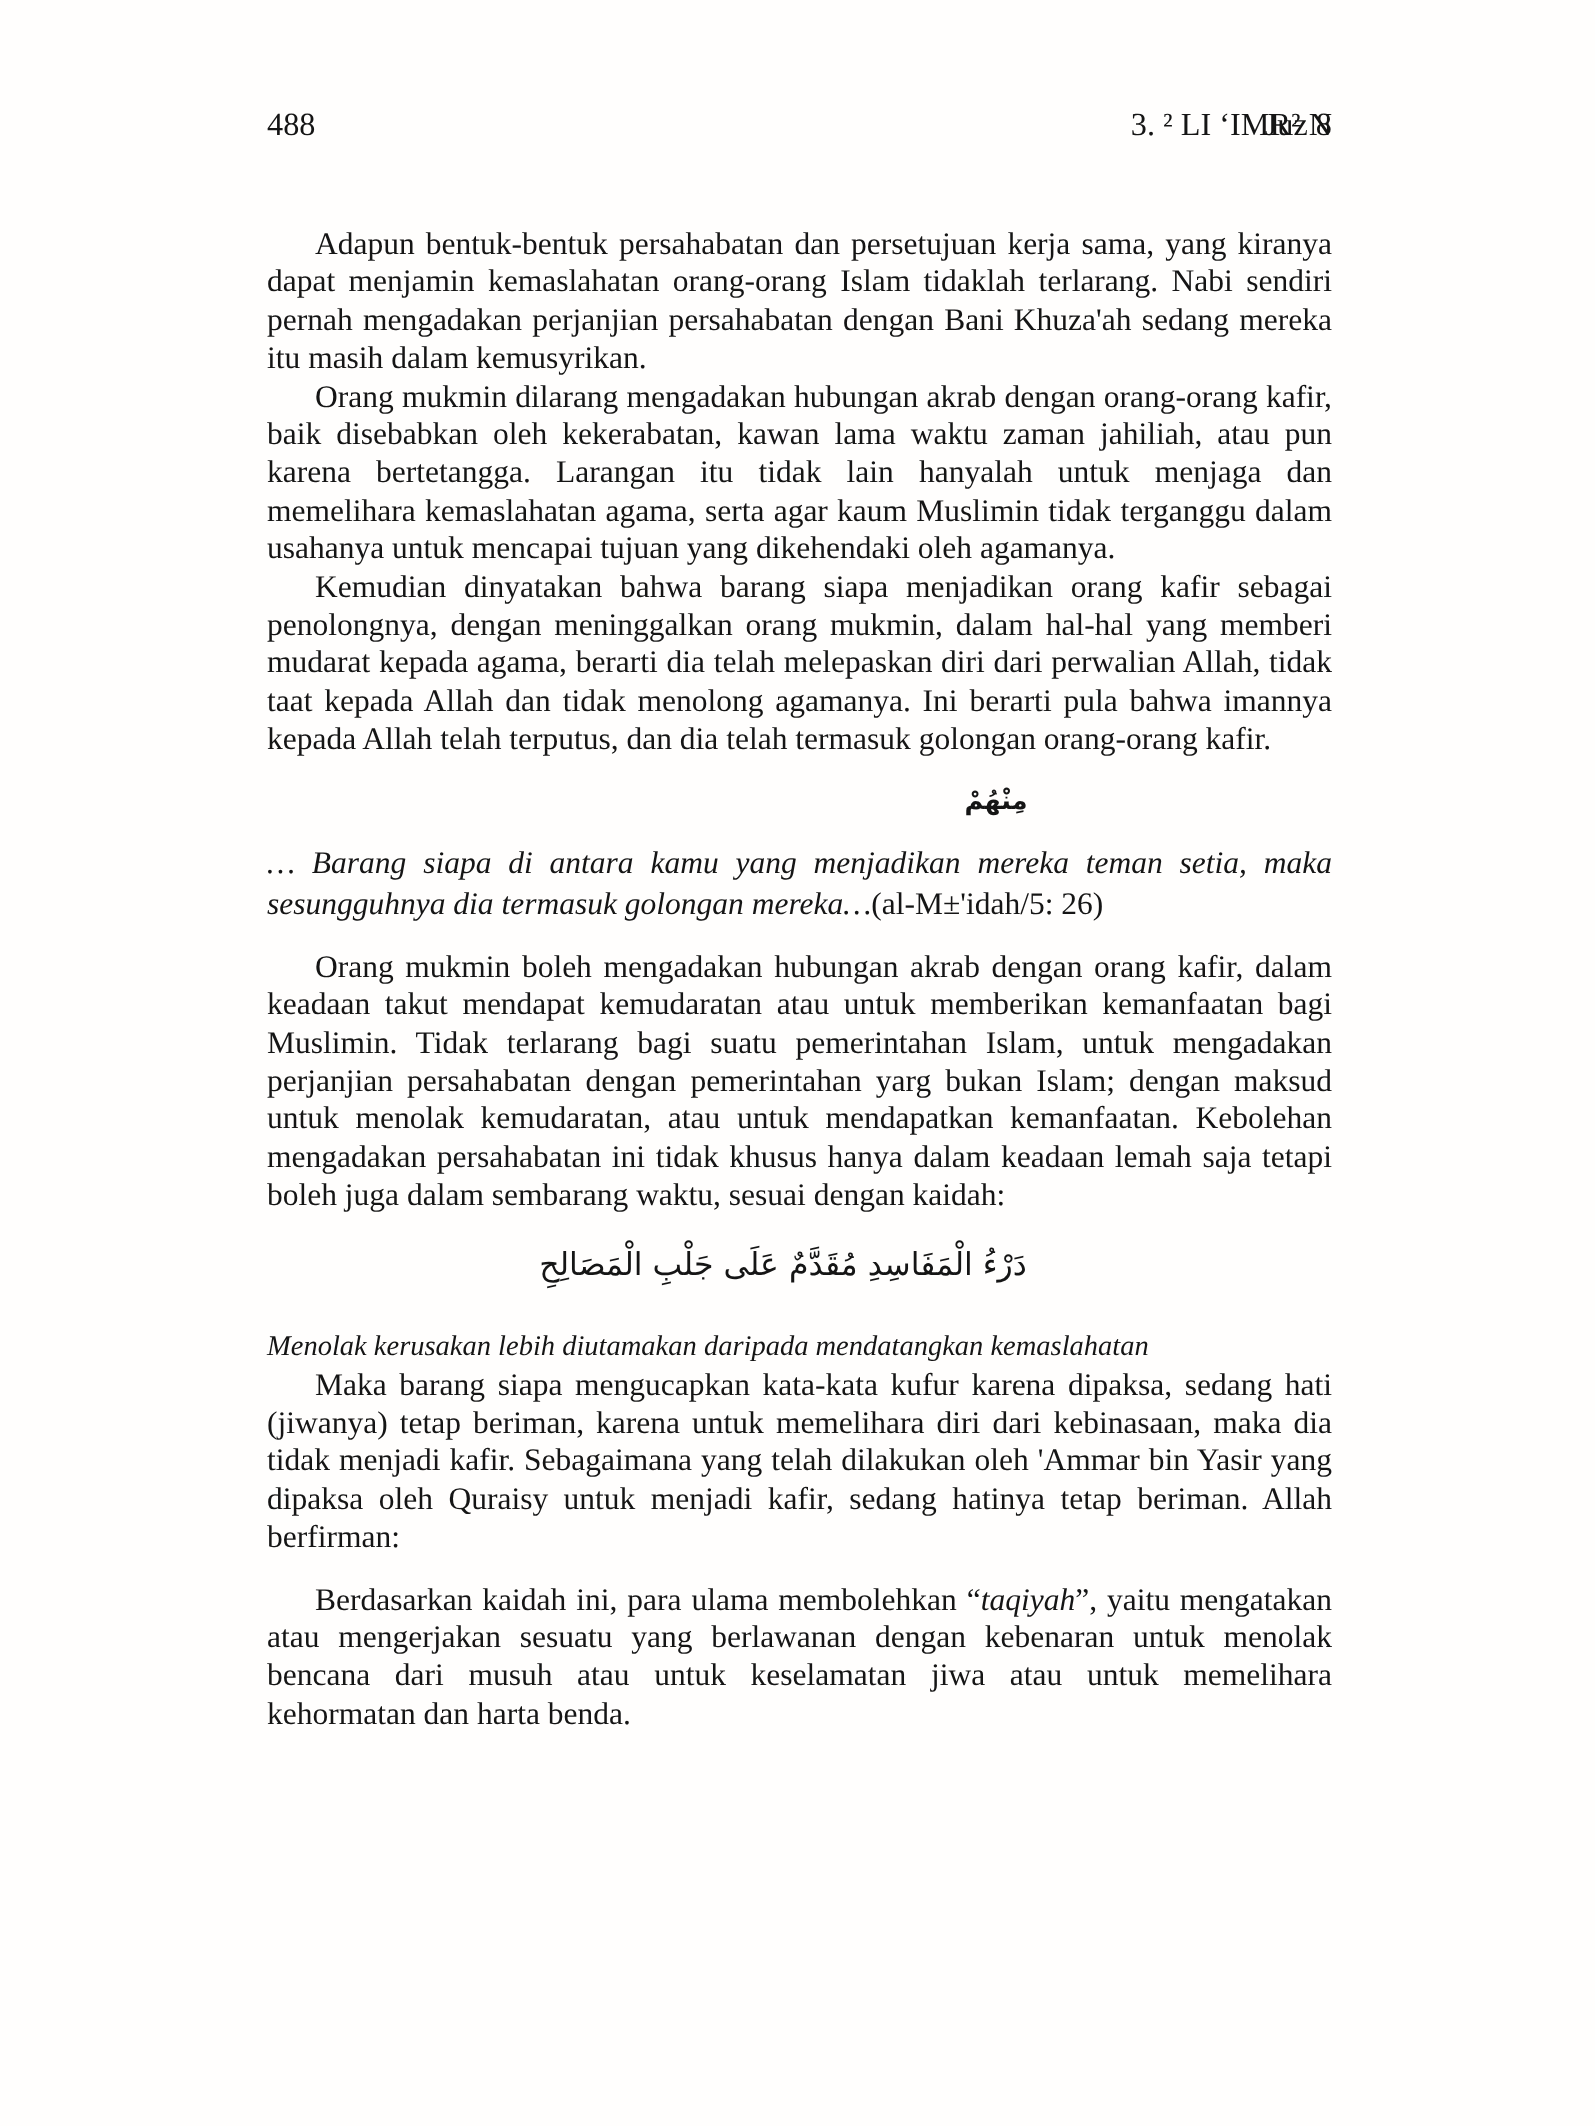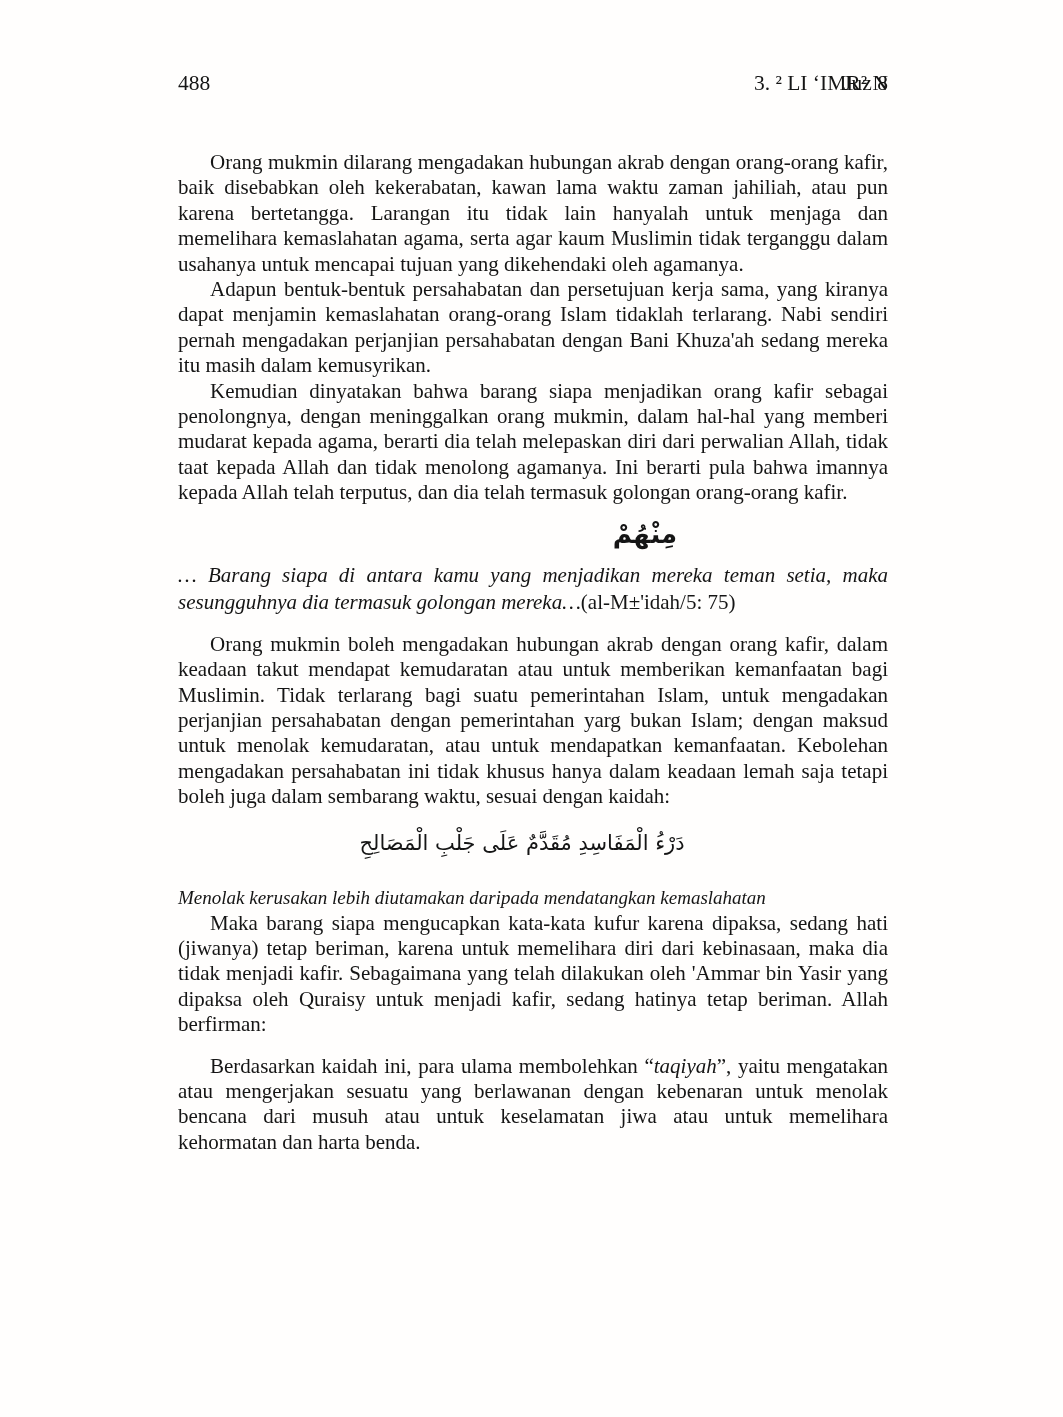--- a/index.html
+++ b/index.html
@@ -40,21 +40,21 @@
   .verse-arabic {
     margin: 12px 0 0;
     direction: rtl;
     text-align: center;
     position: relative;
     left: 25px;
     font-family: "DejaVu Sans", sans-serif;
     font-weight: bold;
   }
   .verse-arabic .arabic-l1 { font-size: 28px; line-height: 38px; }
-  .verse-arabic .arabic-l2 { font-size: 26px; line-height: 32px; position: relative; left: 87px; }
+  .verse-arabic .arabic-l2 { font-size: 17px; line-height: 32px; position: relative; left: 106px; }
 
   p.verse-translation {
     margin: 12px 0 0;
     font-size: 21px;
     line-height: 27px;
     text-align: justify;
     text-indent: 0;
   }
   p.verse-translation em { }
   p.verse-translation .verse-ref { font-style: normal; }
@@ -84,31 +84,31 @@
 <div class="page">
 
   <div class="page-header">
     <span class="hdr-left">488</span>
     <span class="hdr-center">3. ² LI ‘IMR² N</span>
     <span class="hdr-right">Juz 8</span>
   </div>
 
   <div class="content">
 
+    <p class="body-par">Adapun bentuk-bentuk persahabatan dan persetujuan kerja sama, yang kiranya dapat menjamin kemaslahatan orang-orang Islam tidaklah terlarang. Nabi sendiri pernah mengadakan perjanjian persahabatan dengan Bani Khuza'ah sedang mereka itu masih dalam kemusyrikan.</p>
+
     <p class="body-par">Orang mukmin dilarang mengadakan hubungan akrab dengan orang-orang kafir, baik disebabkan oleh kekerabatan, kawan lama waktu zaman jahiliah, atau pun karena bertetangga. Larangan itu tidak lain hanyalah untuk menjaga dan memelihara kemaslahatan agama, serta agar kaum Muslimin tidak terganggu dalam usahanya untuk mencapai tujuan yang dikehendaki oleh agamanya.</p>
-
-    <p class="body-par">Adapun bentuk-bentuk persahabatan dan persetujuan kerja sama, yang kiranya dapat menjamin kemaslahatan orang-orang Islam tidaklah terlarang. Nabi sendiri pernah mengadakan perjanjian persahabatan dengan Bani Khuza'ah sedang mereka itu masih dalam kemusyrikan.</p>
 
     <p class="body-par">Kemudian dinyatakan bahwa barang siapa menjadikan orang kafir sebagai penolongnya, dengan meninggalkan orang mukmin, dalam hal-hal yang memberi mudarat kepada agama, berarti dia telah melepaskan diri dari perwalian Allah, tidak taat kepada Allah dan tidak menolong agamanya. Ini berarti pula bahwa imannya kepada Allah telah terputus, dan dia telah termasuk golongan orang-orang kafir.</p>
 
     <div class="verse-arabic">
       <div class="arabic-l2">مِنْهُمْ</div>
     </div>
 
-    <p class="verse-translation"><em>… Barang siapa di antara kamu yang menjadikan mereka teman setia, maka sesungguhnya dia termasuk golongan mereka…</em><span class="verse-ref">(al-M±'idah/5: 75)</span></p>
+    <p class="verse-translation"><em>… Barang siapa di antara kamu yang menjadikan mereka teman setia, maka sesungguhnya dia termasuk golongan mereka…</em><span class="verse-ref">(al-M±'idah/5: 26)</span></p>
 
     <p class="body-par sp-top">Orang mukmin boleh mengadakan hubungan akrab dengan orang kafir, dalam keadaan takut mendapat kemudaratan atau untuk memberikan kemanfaatan bagi Muslimin. Tidak terlarang bagi suatu pemerintahan Islam, untuk mengadakan perjanjian persahabatan dengan pemerintahan yarg bukan Islam; dengan maksud untuk menolak kemudaratan, atau untuk mendapatkan kemanfaatan. Kebolehan mengadakan persahabatan ini tidak khusus hanya dalam keadaan lemah saja tetapi boleh juga dalam sembarang waktu, sesuai dengan kaidah:</p>
 
     <div class="kaidah-arabic">دَرْءُ الْمَفَاسِدِ مُقَدَّمٌ عَلَى جَلْبِ الْمَصَالِحِ</div>
 
     <p class="kaidah-translation">Menolak kerusakan lebih diutamakan daripada mendatangkan kemaslahatan</p>
 
     <p class="body-par">Maka barang siapa mengucapkan kata-kata kufur karena dipaksa, sedang hati (jiwanya) tetap beriman, karena untuk memelihara diri dari kebinasaan, maka dia tidak menjadi kafir. Sebagaimana yang telah dilakukan oleh 'Ammar bin Yasir yang dipaksa oleh Quraisy untuk menjadi kafir, sedang hatinya tetap beriman. Allah berfirman:</p>
 
     <p class="body-par sp-top"><span>Berdasarkan kaidah ini, para ulama membolehkan “</span><em>taqiyah</em><span>”, yaitu mengatakan atau mengerjakan sesuatu yang berlawanan dengan kebenaran untuk menolak bencana dari musuh atau untuk keselamatan jiwa atau untuk memelihara kehormatan dan harta benda.</span></p>

